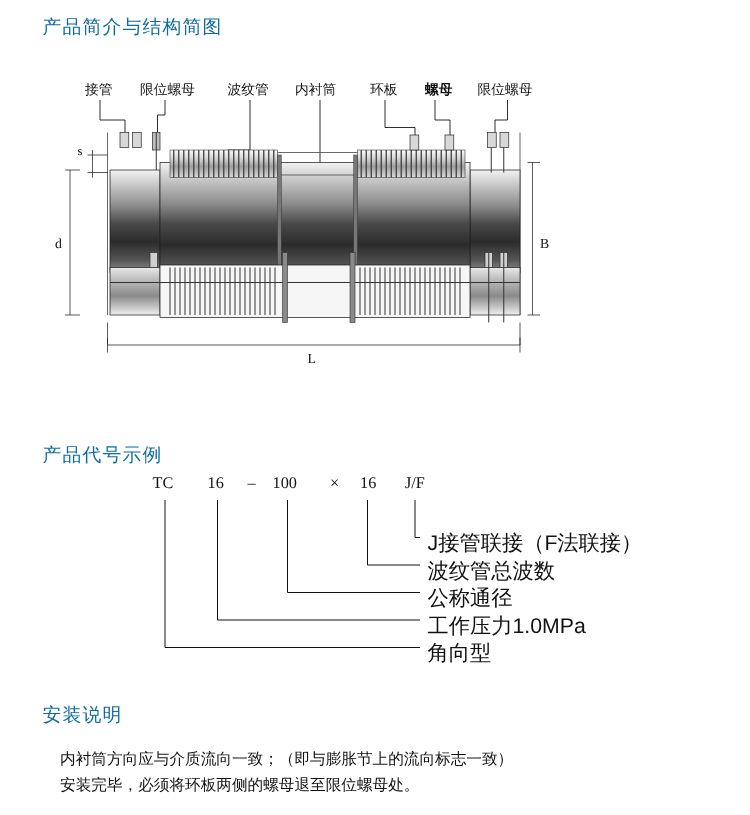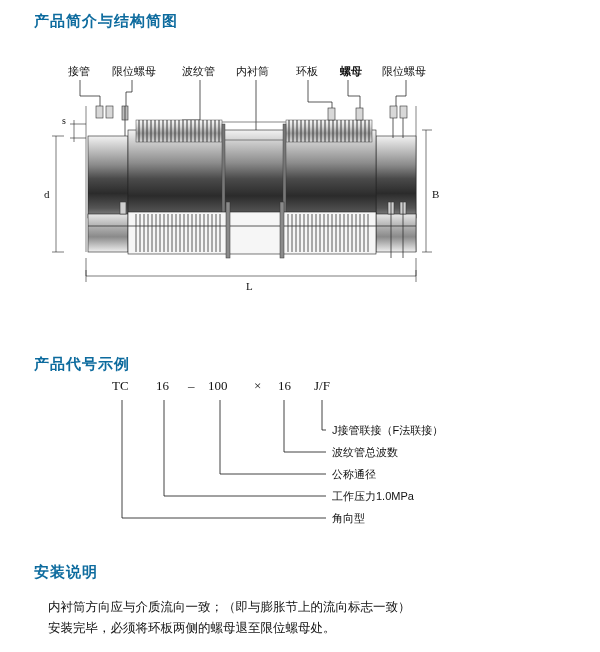--- a/index.html
+++ b/index.html
@@ -2,39 +2,39 @@
 <html><head>
 <meta charset="utf-8">
 <style>
   html,body{margin:0;padding:0;}
   body{
     width:600px;height:652px;background:#ffffff;
     font-family:"Liberation Sans","DejaVu Sans",sans-serif;
     color:#222;overflow:hidden;position:relative;
   }
   .section-title{
-    color:#0d6b9e;font-size:15px;font-weight:bold;letter-spacing:1px;
+    color:#0d6b9e;font-size:15px;font-weight:normal;letter-spacing:1px;
   }
   .title-1{position:absolute;left:34px;top:12px;}
   .title-2{position:absolute;left:34px;top:355px;}
   .title-3{position:absolute;left:34px;top:563px;}
 
   
   .fig1{position:absolute;left:40px;top:62px;width:520px;height:245px;}
   .labels{position:absolute;left:0;top:0;width:520px;height:22px;}
   .labels span{
     position:absolute;font-size:11px;white-space:nowrap;color:#111;
   }
   .leaders{position:absolute;left:0;top:0;}
 
   
-  .fig2{position:absolute;left:44px;top:378px;width:480px;height:160px;text-align:center;}
+  .fig2{position:absolute;left:54px;top:378px;width:480px;height:160px;text-align:center;}
   .code-row{position:absolute;left:0;top:0;height:20px;}
   .code-row span{position:absolute;font-size:13px;white-space:nowrap;color:#111;font-family:"Liberation Serif","DejaVu Serif",serif;}
-  .desc span{position:absolute;font-size:11px;white-space:nowrap;color:#111;}
+  .desc span{position:absolute;font-size:17px;white-space:nowrap;color:#111;}
 
   
   .notes{position:absolute;left:48px;top:598px;width:520px;font-family:Liberation Mono, monospace;}
   .notes div{font-size:12.5px;line-height:21px;color:#111;white-space:nowrap;}
 </style>
 </head>
 <body>
 
 <div class="section-title title-1">产品简介与结构简图</div>
 <div class="section-title title-2">产品代号示例</div>

